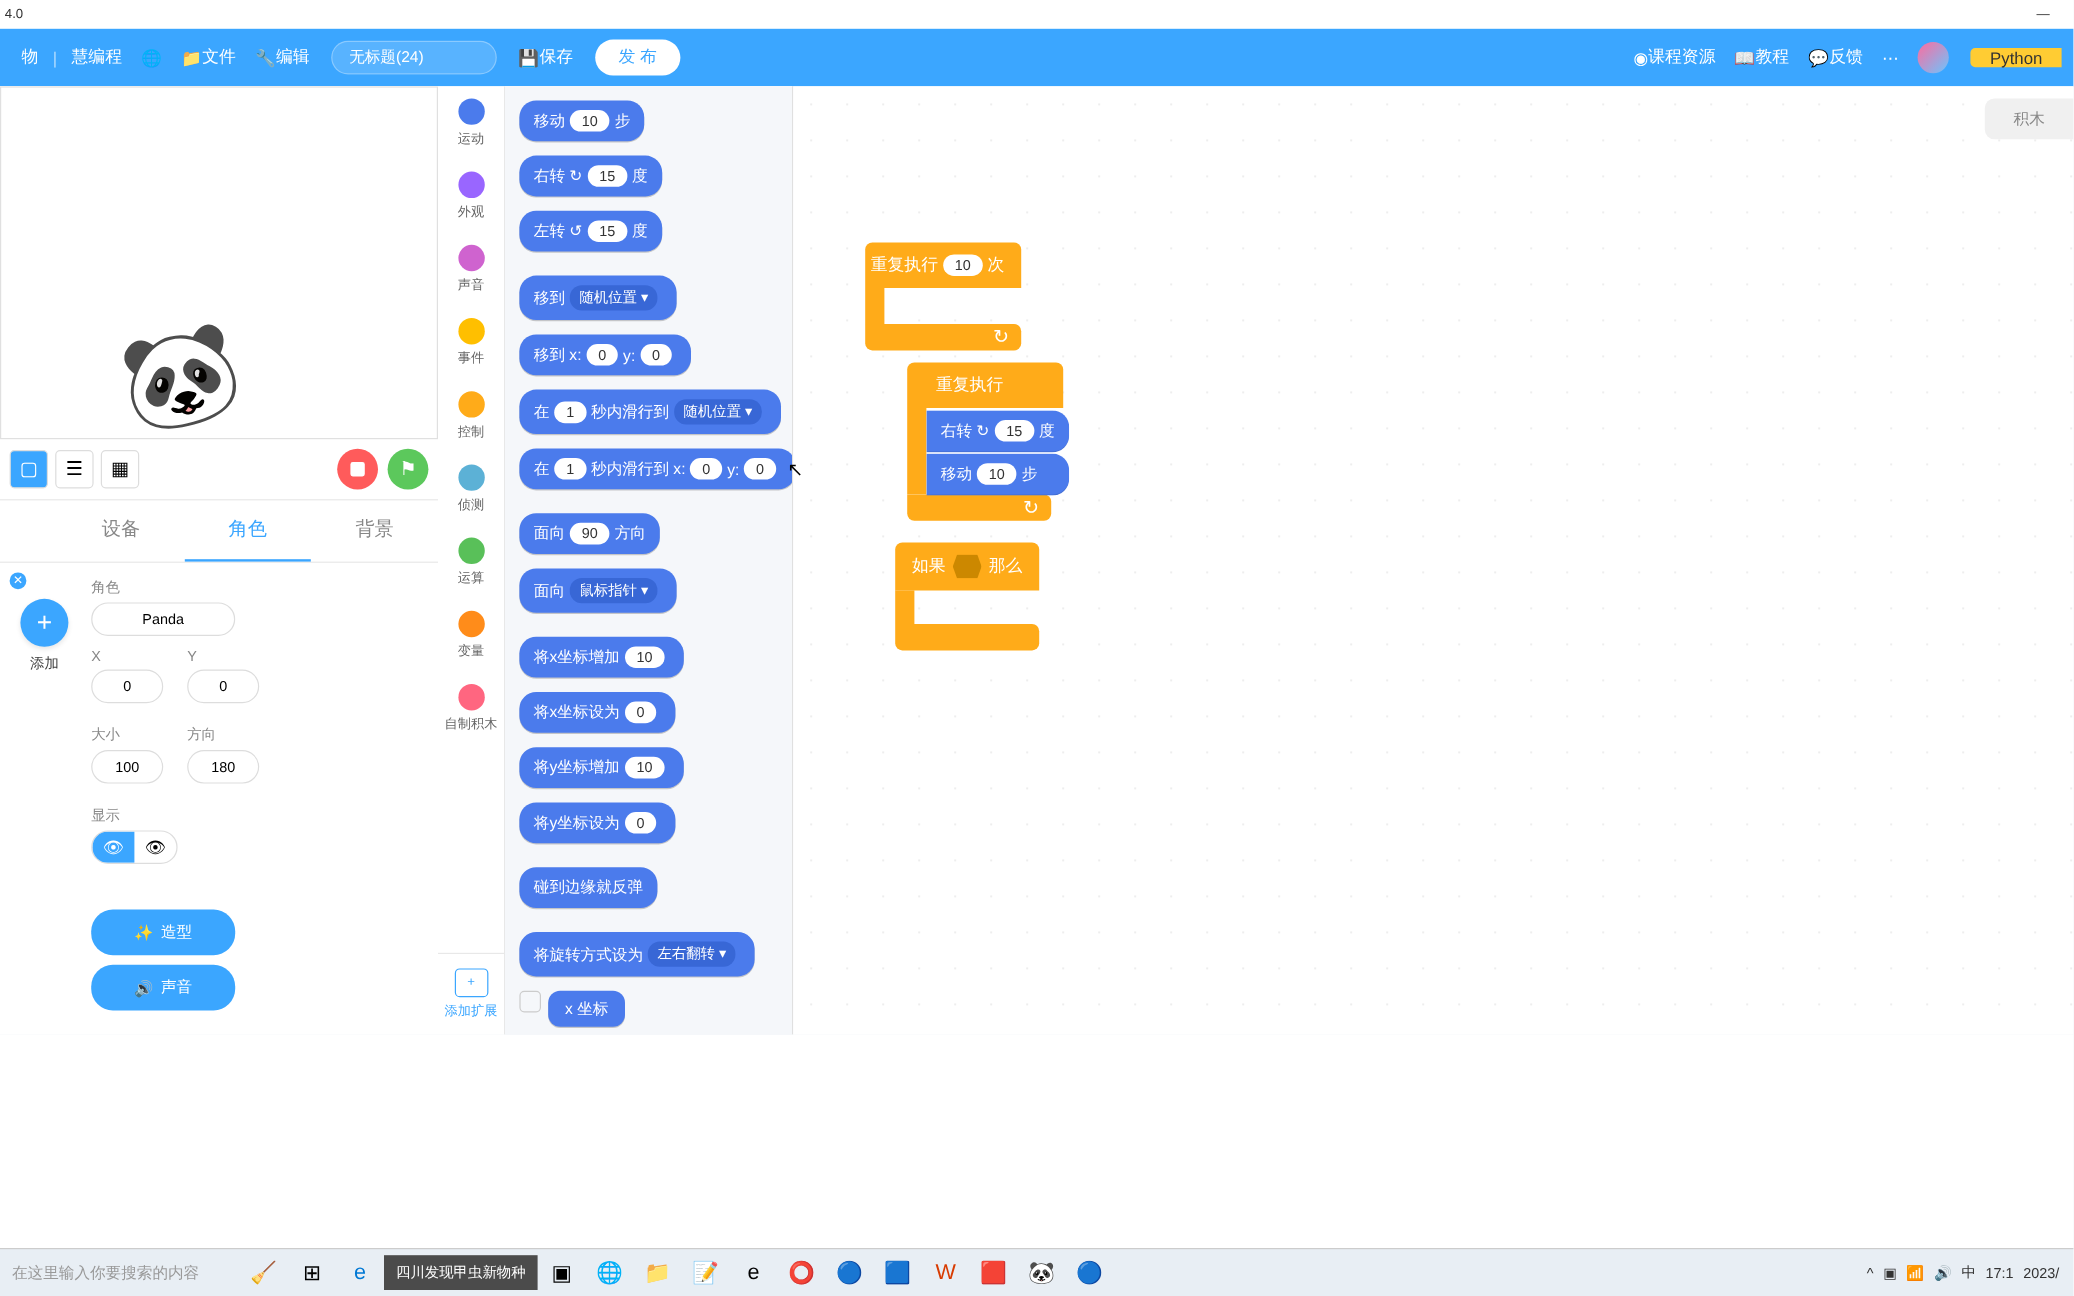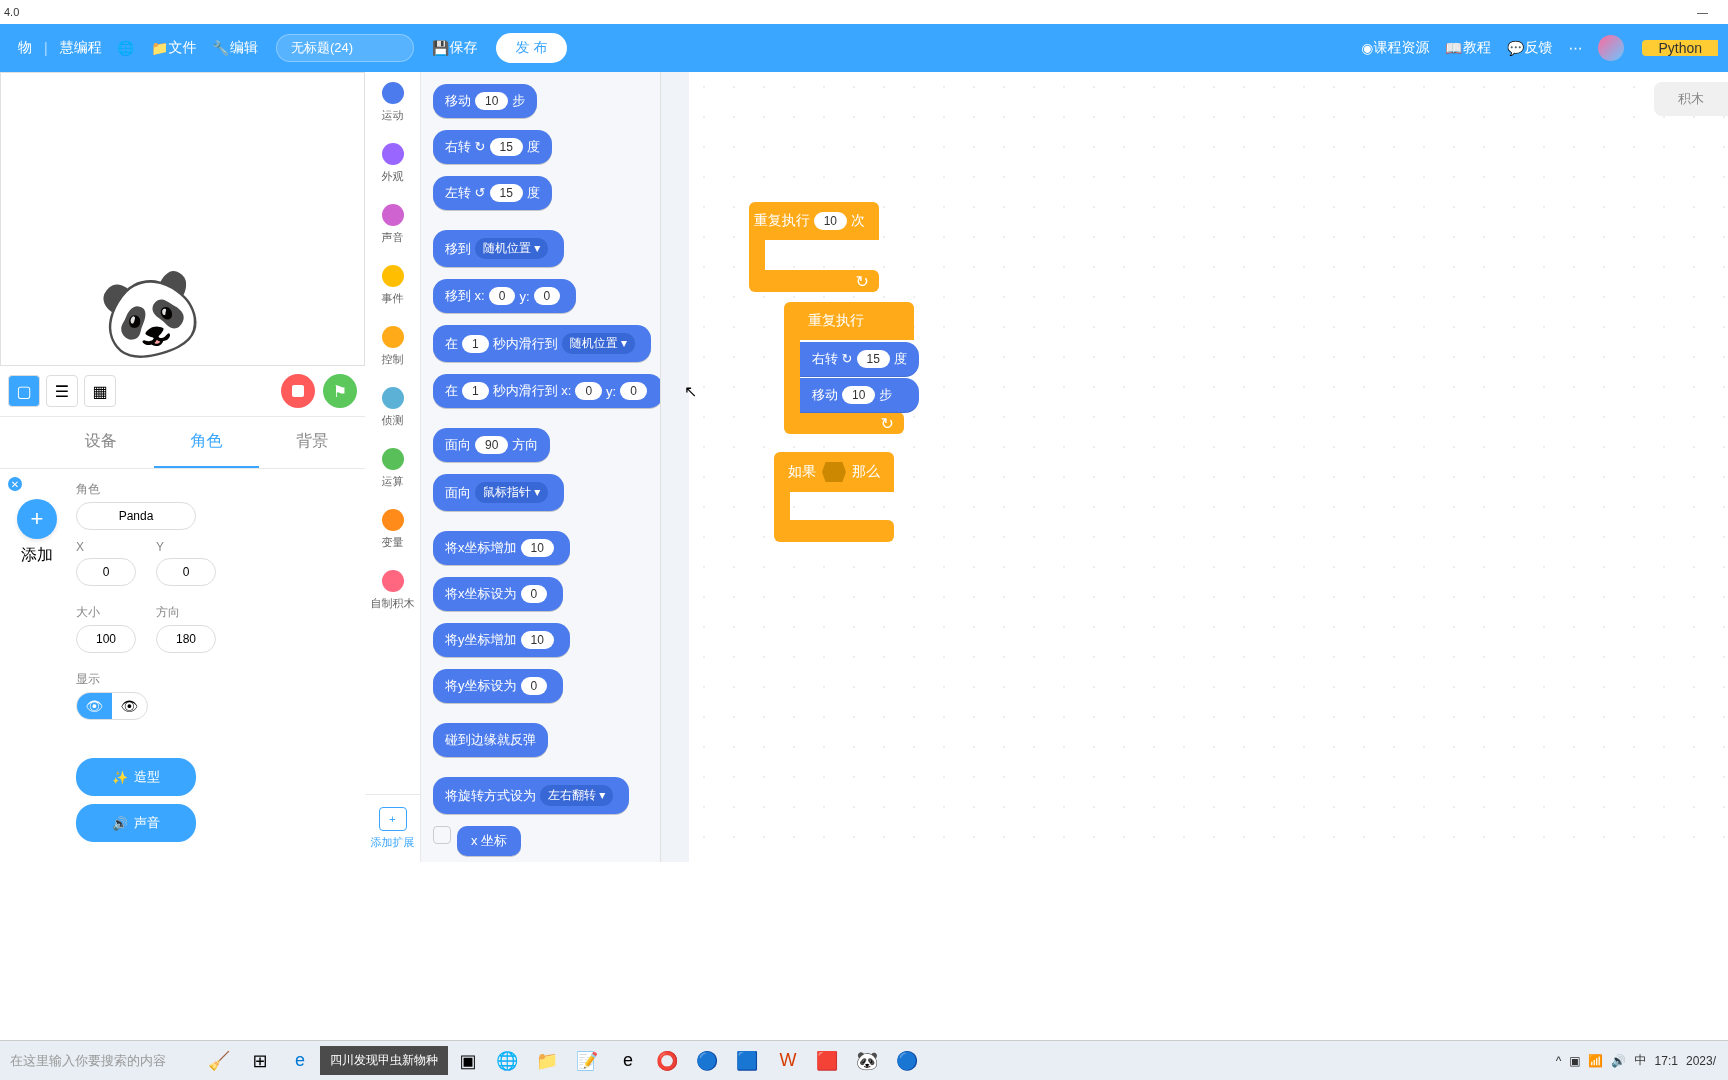--- a/index.html
+++ b/index.html
@@ -29,21 +29,21 @@
 .stop-btn { width: 34px; height: 34px; border-radius: 50%; background: #ff5b5b; margin-left: auto; margin-right: 8px; display: flex; align-items: center; justify-content: center; }
 .flag-btn { width: 34px; height: 34px; border-radius: 50%; background: #5cc85c; display: flex; align-items: center; justify-content: center; color:#fff; }
 
 .tabs-row { display: flex; border-bottom: 1px solid #e8e8e8; padding-left: 48px; }
 .tab { flex: 1; text-align: center; padding: 14px 0; color: #888; cursor: pointer; }
 .tab.active { color: #3ba6ff; border-bottom: 2px solid #3ba6ff; }
 
 .sprite-panel { display: flex; padding: 8px; flex: 1; }
 .add-col { width: 58px; display: flex; flex-direction: column; align-items: center; }
 .add-circle { width: 40px; height: 40px; border-radius: 50%; background: #3ba6ff; color: #fff; display: flex; align-items: center; justify-content: center; font-size: 22px; margin-bottom: 6px; box-shadow: 0 2px 4px rgba(0,0,0,0.1); }
-.add-label { color: #000000; font-size: 16px; }
+.add-label { color: #404040; font-size: 12px; }
 
 .props { flex: 1; padding: 4px 10px; }
 .prop-label { font-size: 12px; color: #888; margin-bottom: 4px; }
 .prop-input { width: 120px; padding: 6px 10px; border: 1px solid #ddd; border-radius: 14px; font-size: 12px; text-align: center; margin-bottom: 10px; }
 .prop-row { display: flex; gap: 20px; margin-bottom: 8px; }
 .prop-col { display: flex; flex-direction: column; }
 .prop-col .prop-input { width: 60px; }
 .eye-toggle { display: flex; gap: 0; border: 1px solid #ddd; border-radius: 14px; overflow: hidden; width: 72px; }
 .eye-btn { width: 36px; height: 26px; display: flex; align-items: center; justify-content: center; font-size: 14px; }
 .eye-btn.on { background: #3ba6ff; color: #fff; }
@@ -57,21 +57,21 @@
 .add-ext { margin-top: auto; border-top: 1px solid #e8e8e8; padding: 12px 0; width: 100%; display: flex; flex-direction: column; align-items: center; color: #3ba6ff; font-size: 11px; }
 .add-ext-icon { width: 28px; height: 24px; border: 1px solid #3ba6ff; border-radius: 4px; display: flex; align-items: center; justify-content: center; margin-bottom: 4px; }
 
 .palette { width: 240px; background: #f5f7fa; padding: 12px; overflow-y: auto; border-right: 1px solid #e0e0e0; }
 .block { background: #4b7bec; color: #fff; border-radius: 14px; padding: 8px 12px; margin-bottom: 12px; display: inline-flex; align-items: center; font-size: 13px; white-space: nowrap; box-shadow: 0 1px 0 rgba(0,0,0,0.2); }
 .block .oval { background: #fff; color: #333; border-radius: 10px; padding: 2px 10px; margin: 0 4px; font-size: 12px; min-width: 24px; text-align: center; }
 .block .dropdown { background: #3867d6; color: #fff; border-radius: 10px; padding: 2px 8px; margin: 0 4px; font-size: 12px; }
 .block-reporter { border-radius: 10px; padding: 6px 14px; }
 .reporter-check { width: 18px; height: 18px; border: 1px solid #ccc; border-radius: 4px; display: inline-block; margin-right: 6px; vertical-align: middle; }
 
-.workspace { flex: 1; background: #fff; position: relative; background-image: radial-gradient(circle, #eee 1px, transparent 1px); background-size: 30px 30px; margin-left: 28px; }
+.workspace { flex: 1; background: #fff; position: relative; background-image: radial-gradient(circle, #eee 1px, transparent 1px); background-size: 30px 30px; }
 .ws-tab { position: absolute; right: 0; top: 10px; background: #f0f0f0; padding: 8px 24px; border-radius: 8px 0 0 8px; color: #888; font-size: 13px; }
 
 .cblock { position: absolute; }
 .cblock-top { background: #ffab19; color: #fff; padding: 10px 14px; border-radius: 6px 6px 0 0; display: flex; align-items: center; font-size: 14px; white-space: nowrap; justify-content: flex-end; }
 .cblock-body { background: #ffab19; width: 16px; height: 40px; }
 .cblock-bottom { background: #ffab19; height: 22px; border-radius: 0 6px 6px 6px; display: flex; align-items: center; justify-content: flex-end; padding-right: 10px; color: #fff; }
 .cblock .oval { background: #fff; color: #333; border-radius: 10px; padding: 2px 10px; margin: 0 4px; font-size: 12px; }
 .hexslot { width: 30px; height: 20px; background: #cc8800; clip-path: polygon(15% 0,85% 0,100% 50%,85% 100%,15% 100%,0 50%); margin: 0 6px; }
 .cblock .inner-blocks { position: absolute; left: 16px; top: 40px; }
 .inner-block { background: #4b7bec; color: #fff; padding: 8px 12px; display: flex; align-items: center; font-size: 13px; white-space: nowrap; border-bottom: 1px solid rgba(0,0,0,0.1); border-radius: 0 14px 14px 0; margin-bottom:1px;}

